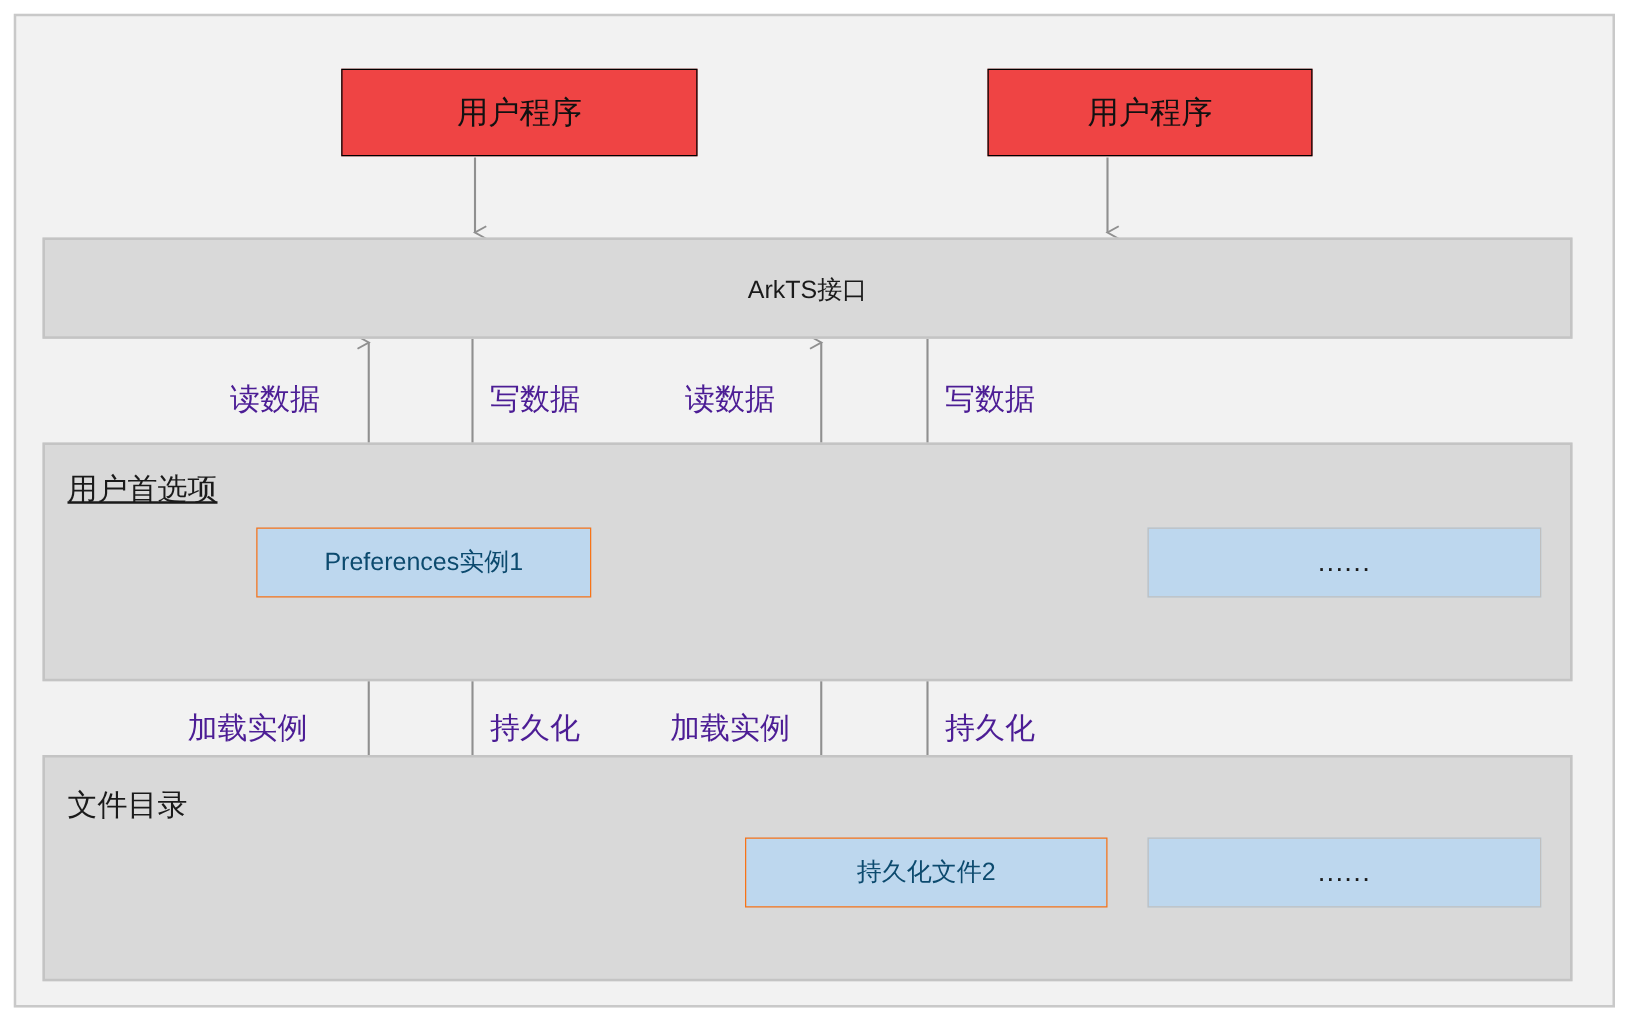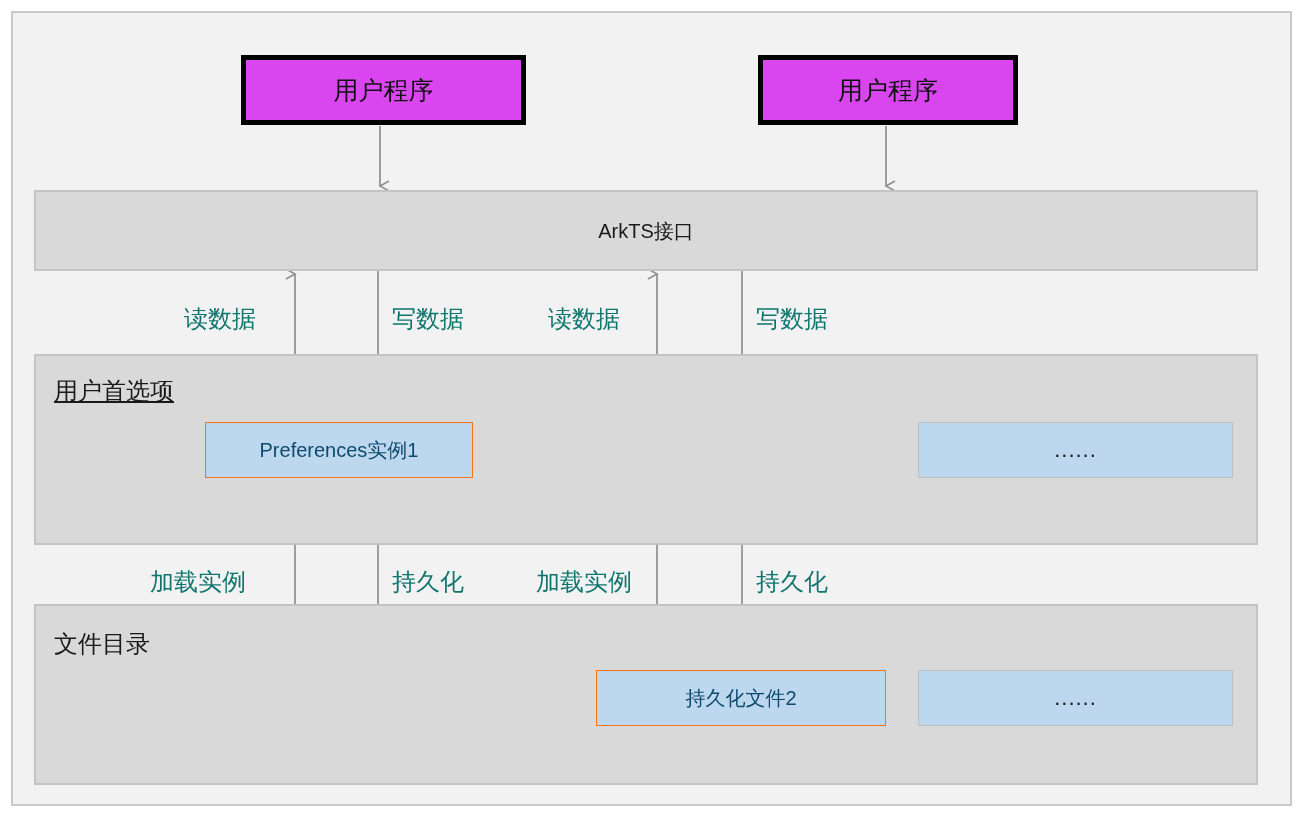--- a/index.html
+++ b/index.html
@@ -33,24 +33,25 @@
     position: absolute;
     box-sizing: border-box;
     display: flex;
     align-items: center;
     justify-content: center;
     text-align: center;
     color: #1a1a1a;
     line-height: 1.15;
   }
   .box-user {
-    background: #d946ef;
-    border: 5px solid #000000;
+    background: #ef4444;
+    border: 1px solid #000000;
     color: #111111;
     font-size: 25px;
+    margin-left: 32px;
   }
   .band {
     background: #D9D9D9;
     border: 2px solid #C4C4C4;
     box-sizing: border-box;
     position: absolute;
   }
   .band-title {
     position: absolute;
     font-size: 24px;
@@ -73,21 +74,21 @@
   .box-ellipsis {
     background: #BDD7EE;
     border: 1px solid #BFBFBF;
     font-size: 22px;
     color: #1a1a1a;
     letter-spacing: 1px;
   }
   .edge-label {
     position: absolute;
     font-size: 24px;
-    color: #0f766e;
+    color: #4c1d95;
     white-space: nowrap;
   }
   svg.arrows {
     position: absolute;
     left: 0;
     top: 0;
     width: 1303px;
     height: 817px;
     pointer-events: none;
   }

